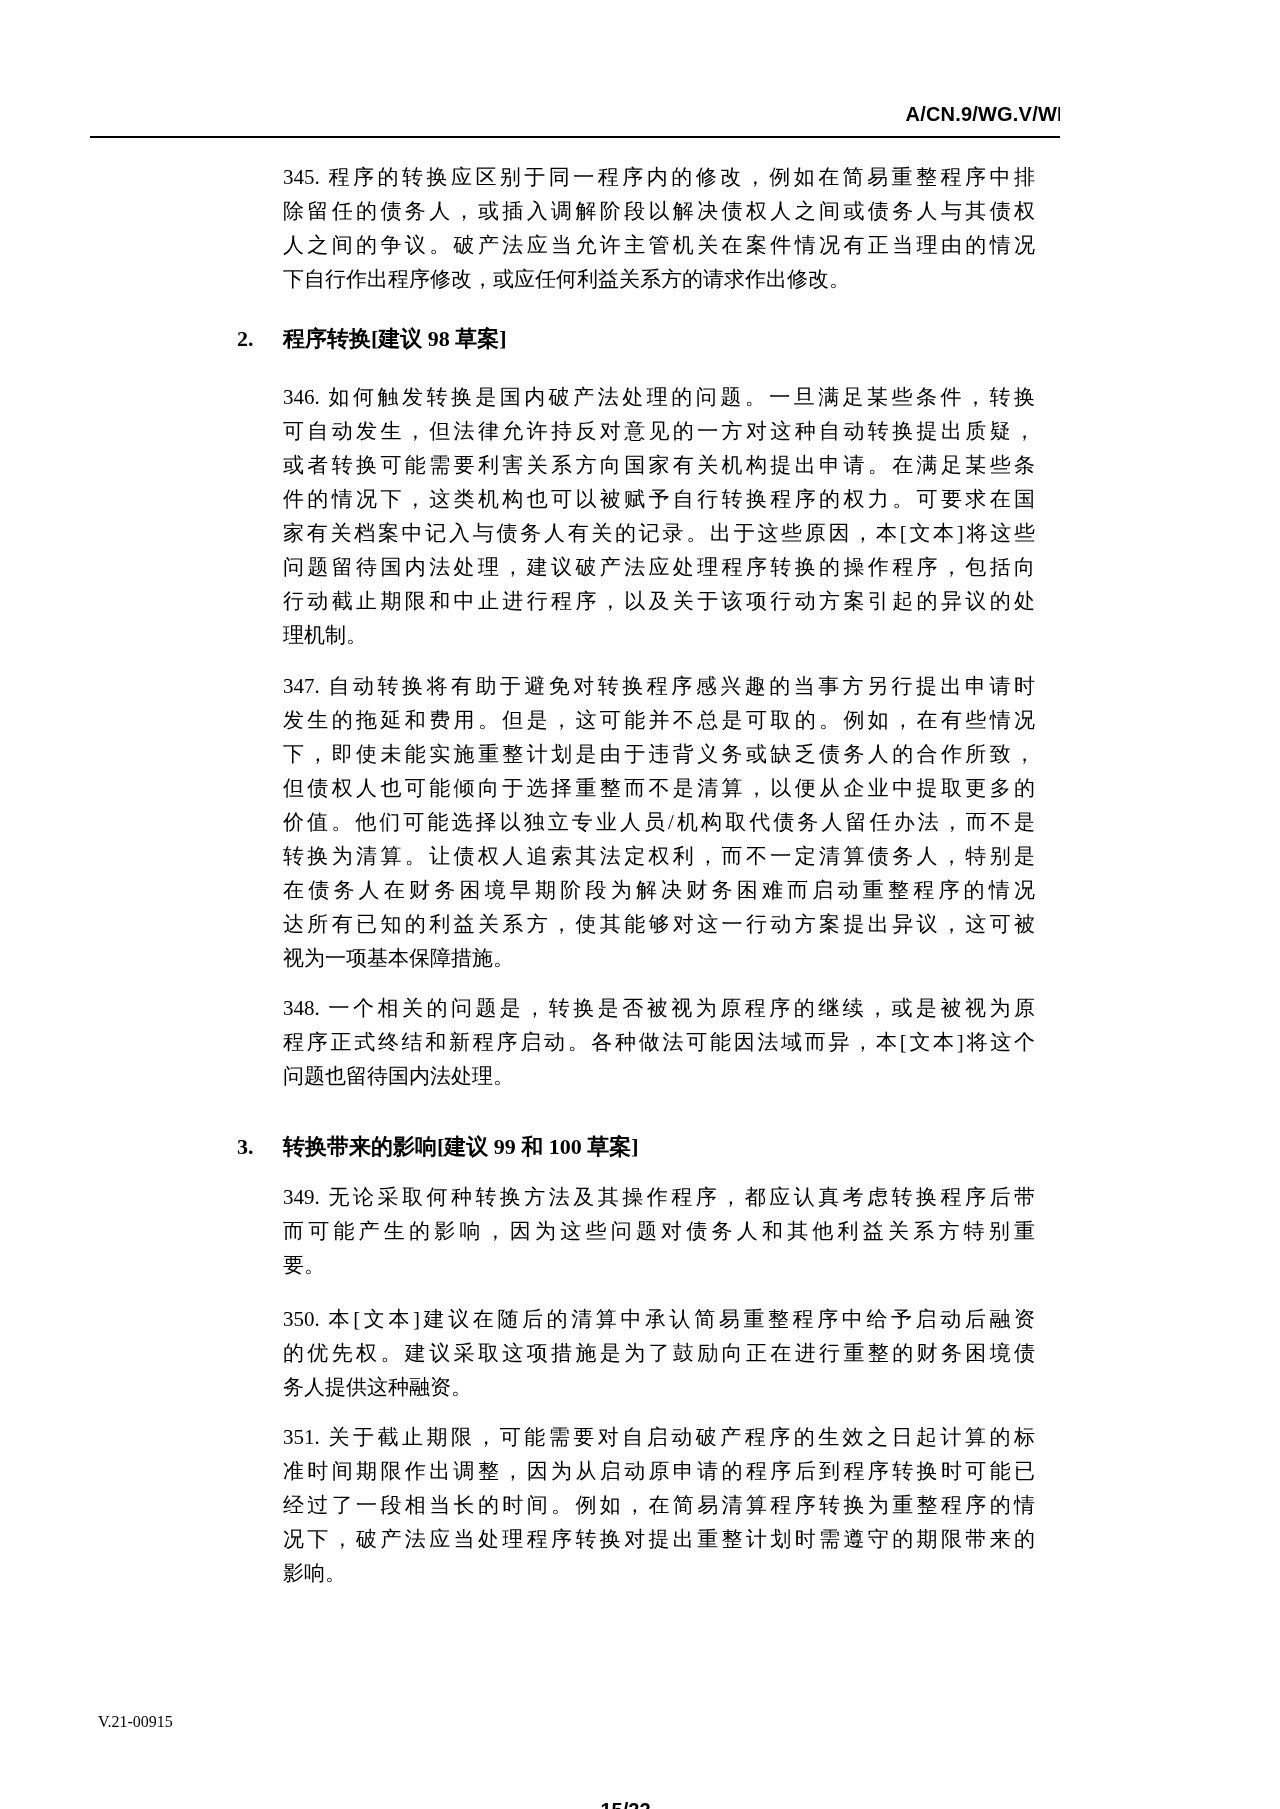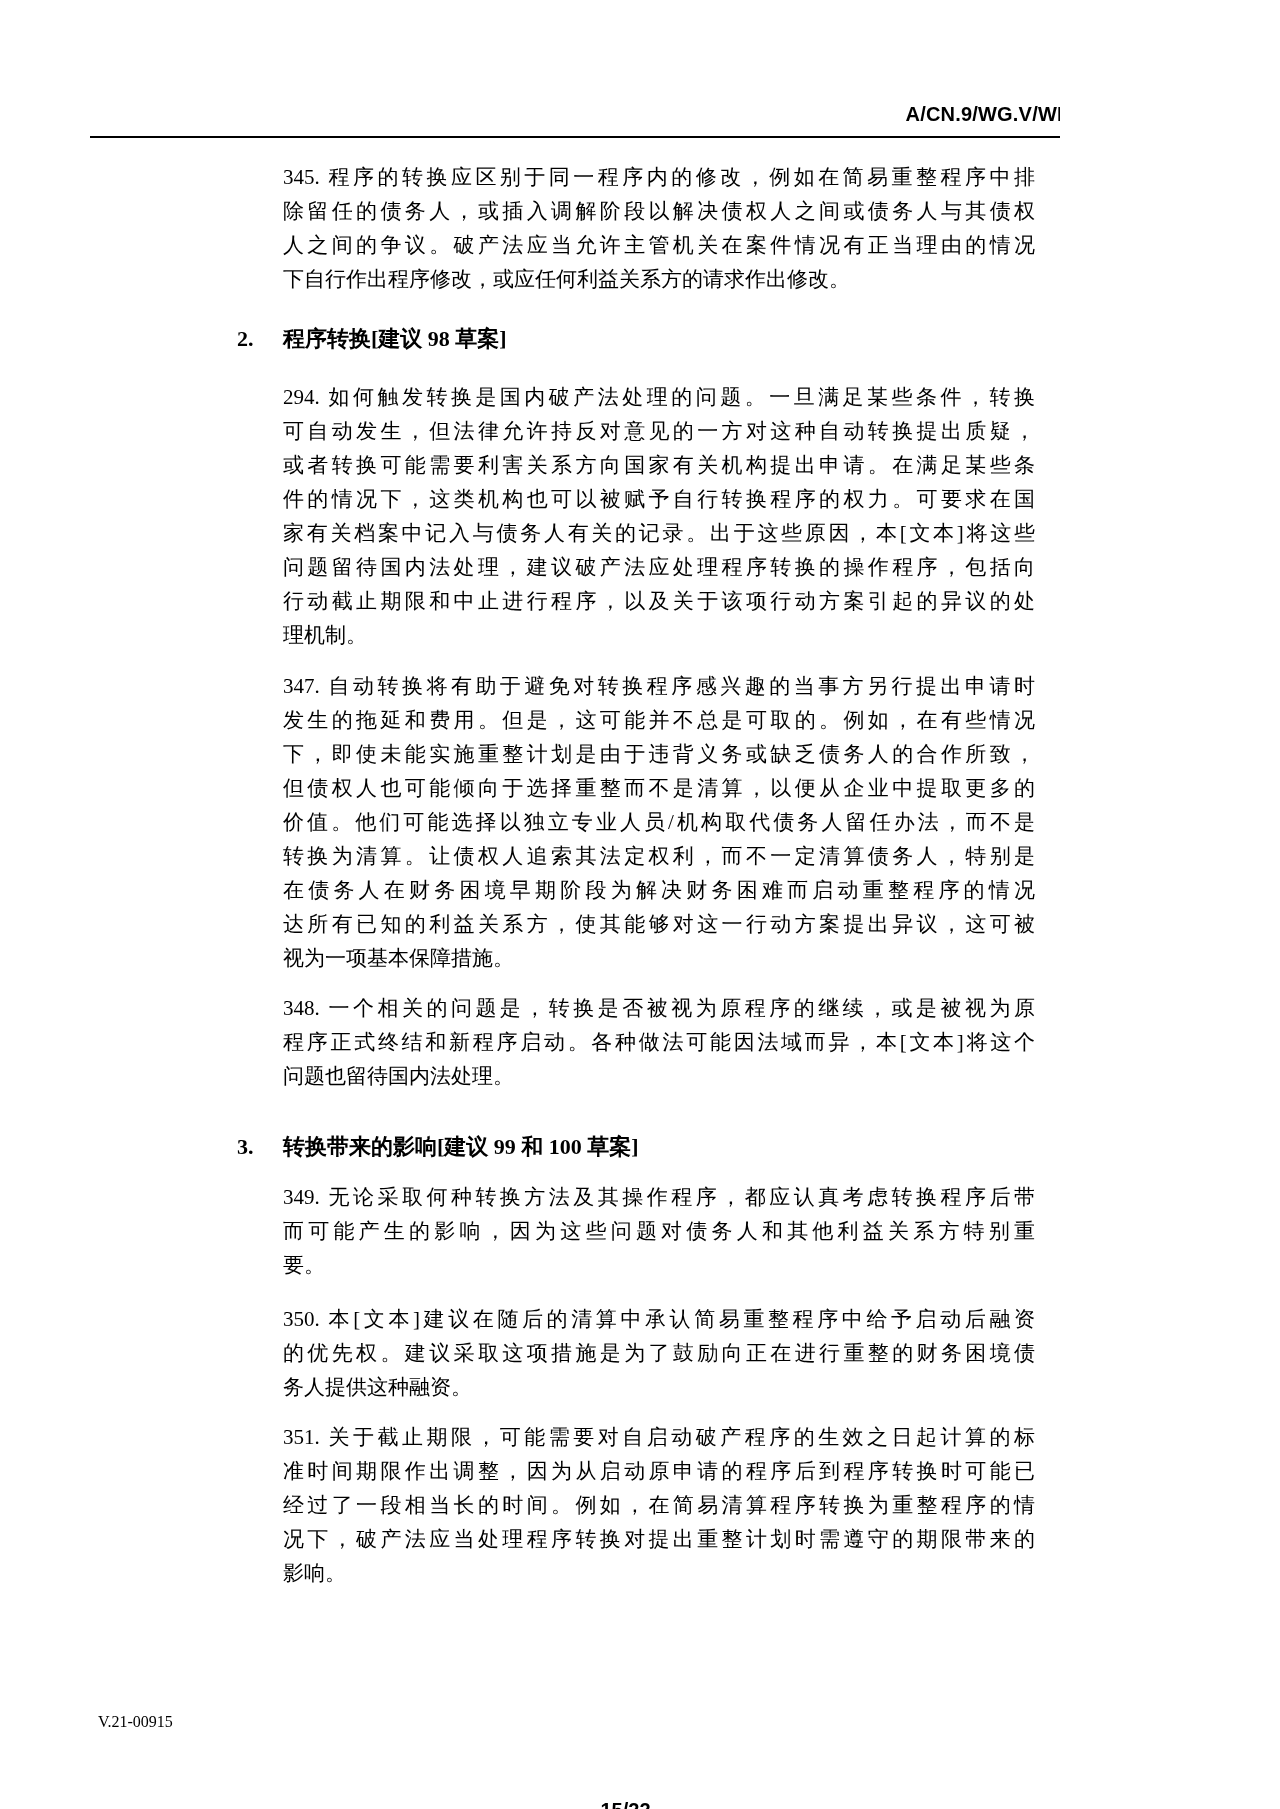--- a/index.html
+++ b/index.html
@@ -112,21 +112,21 @@
         <div class="line">人之间的争议。破产法应当允许主管机关在案件情况有正当理由的情况</div>
         <div class="line">下自行作出程序修改，或应任何利益关系方的请求作出修改。</div>
       </div>
 
     <div class="section-heading" id="heading-2">
       <span class="heading-number">2.</span>
       <span class="heading-title">程序转换[建议 98 草案]</span>
     </div>
 
     <div class="para" id="para-346">
-        <div class="line">294. 如何触发转换是国内破产法处理的问题。一旦满足某些条件，转换</div>
+        <div class="line">346. 如何触发转换是国内破产法处理的问题。一旦满足某些条件，转换</div>
         <div class="line">可自动发生，但法律允许持反对意见的一方对这种自动转换提出质疑，</div>
         <div class="line">或者转换可能需要利害关系方向国家有关机构提出申请。在满足某些条</div>
         <div class="line">件的情况下，这类机构也可以被赋予自行转换程序的权力。可要求在国</div>
         <div class="line">家有关档案中记入与债务人有关的记录。出于这些原因，本[文本]将这些</div>
         <div class="line">问题留待国内法处理，建议破产法应处理程序转换的操作程序，包括向</div>
         <div class="line">行动截止期限和中止进行程序，以及关于该项行动方案引起的异议的处</div>
         <div class="line">理机制。</div>
       </div>
 
     <div class="para" id="para-347">

